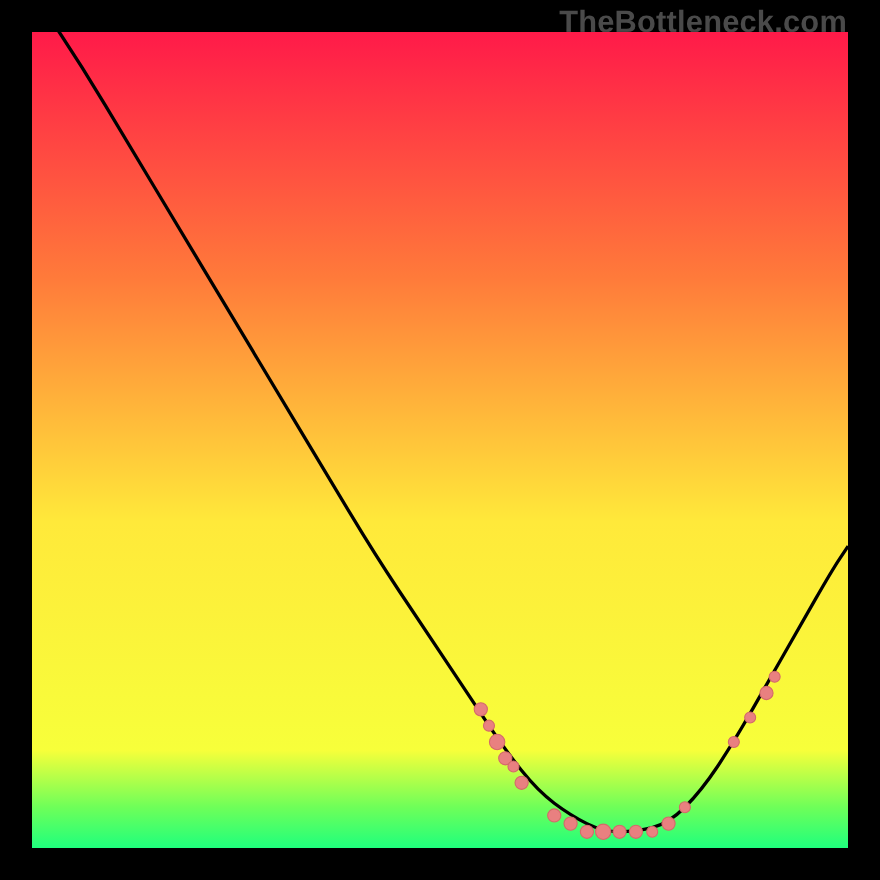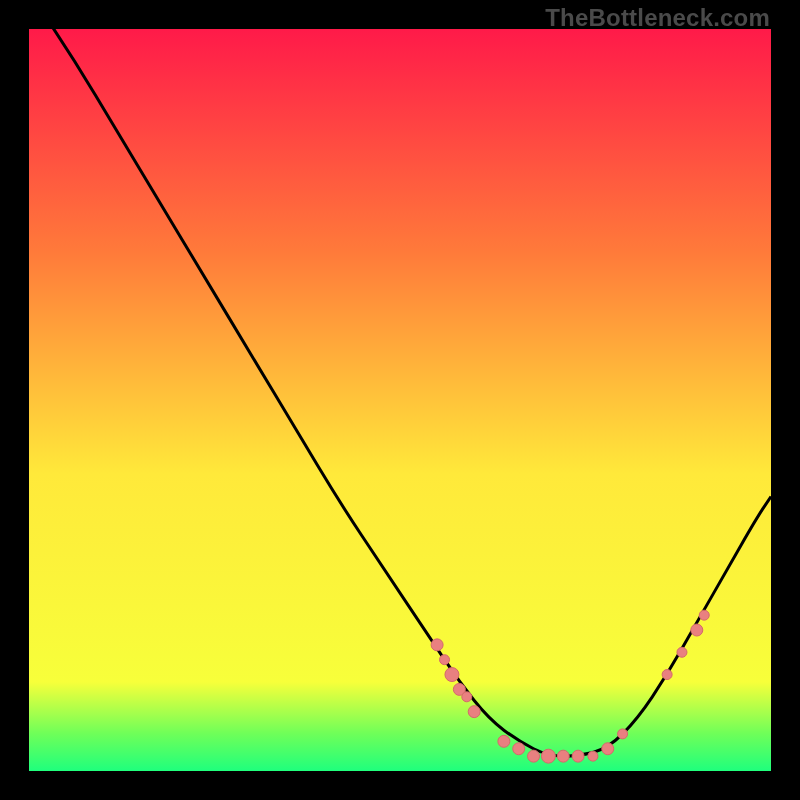--- a/index.html
+++ b/index.html
@@ -24,21 +24,21 @@
     left: 0;
     top: 0;
     width: 742px;
     height: 742px;
   }
   .watermark {
     position: absolute;
     top: 4px;
     right: 30px;
     color: #4a4a4a;
-    font-size: 24px;
+    font-size: 28px;
     font-weight: bold;
     letter-spacing: 0.2px;
   }
 </style>
 </head>
 <body>
 
 <div class="watermark">TheBottleneck.com</div>
 
 <div class="frame">

